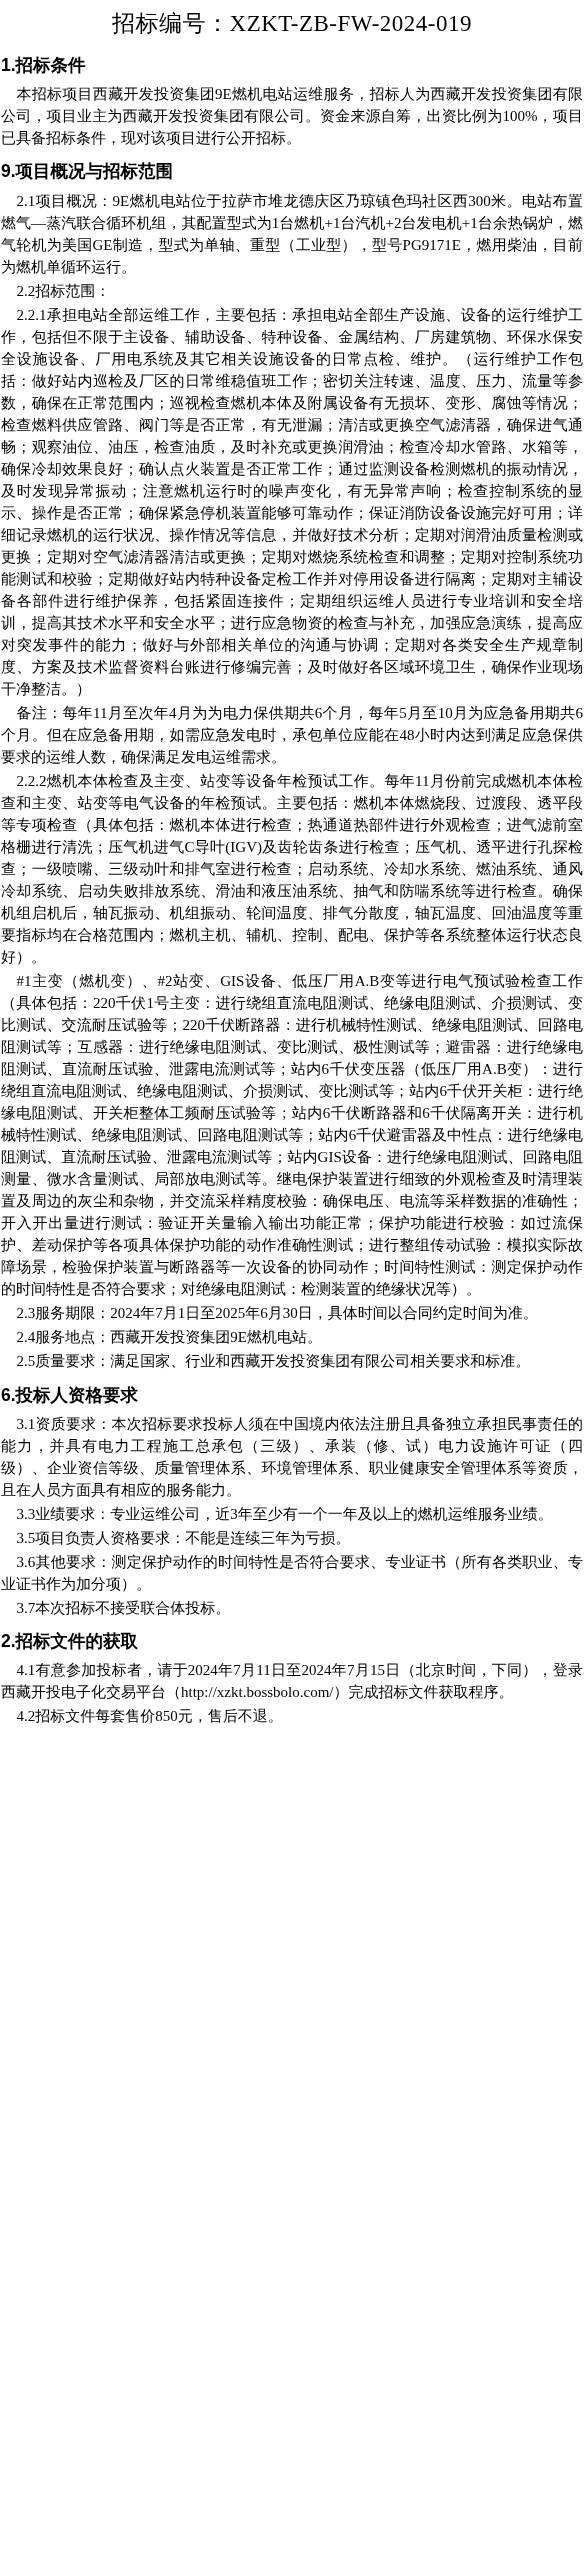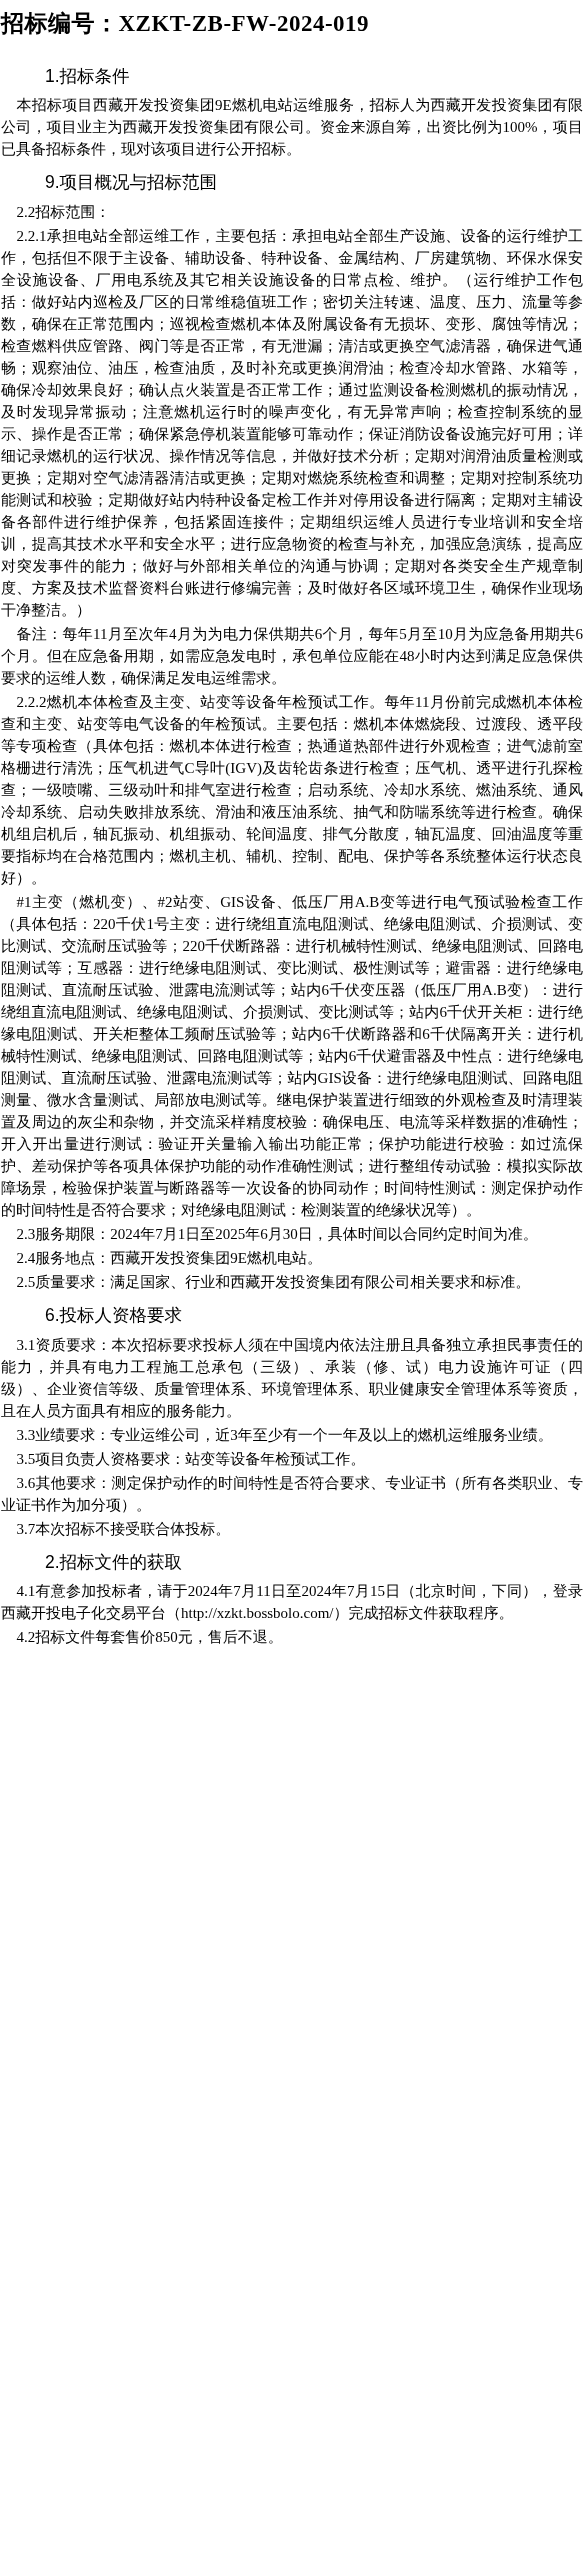--- a/index.html
+++ b/index.html
@@ -11,66 +11,66 @@
     font-family: "Liberation Serif", "DejaVu Serif", serif;
     overflow: hidden;
   }
   .doc {
     position: relative;
     width: 584px;
     padding: 7.2px 1px 0 1px;
     box-sizing: border-box;
   }
   .title {
-    text-align: left;
-    font-weight: bold;
+    text-align: center;
+    font-weight: normal;
     font-size: 23px;
     line-height: 33px;
-    margin-bottom: 21px;
+    margin-bottom: 10px;
     letter-spacing: 0.5px;
   }
   .blk { margin: 0; }
   .h {
     font-size: 17.5px;
-    font-weight: normal;
+    font-weight: bold;
     line-height: 30px;
     margin: 7.2px 0 3.1px 0;
     font-family: "Liberation Sans", "DejaVu Sans", sans-serif;
-    padding-left: 44px;
   }
   .p {
     font-size: 15px;
     line-height: 22px;
     text-align: justify;
     text-indent: 15.5px;
     margin: 2.1px 0;
   }
 </style>
 </head>
 <body>
 
 <div class="doc">
   <div class="title">招标编号：XZKT-ZB-FW-2024-019</div>
 
   <div>
       <div class="blk h">1.招标条件</div>
       <div class="blk p">本招标项目西藏开发投资集团9E燃机电站运维服务，招标人为西藏开发投资集团有限公司，项目业主为西藏开发投资集团有限公司。资金来源自筹，出资比例为100%，项目已具备招标条件，现对该项目进行公开招标。</div>
       <div class="blk h">9.项目概况与招标范围</div>
+      <div class="blk p">2.1项目概况：9E燃机电站位于拉萨市堆龙德庆区乃琼镇色玛社区西300米。电站布置燃气—蒸汽联合循环机组，其配置型式为1台燃机+1台汽机+2台发电机+1台余热锅炉，燃气轮机为美国GE制造，型式为单轴、重型（工业型），型号PG9171E，燃用柴油，目前为燃机单循环运行。</div>
       <div class="blk p">2.2招标范围：</div>
       <div class="blk p">2.2.1承担电站全部运维工作，主要包括：承担电站全部生产设施、设备的运行维护工作，包括但不限于主设备、辅助设备、特种设备、金属结构、厂房建筑物、环保水保安全设施设备、厂用电系统及其它相关设施设备的日常点检、维护。（运行维护工作包括：做好站内巡检及厂区的日常维稳值班工作；密切关注转速、温度、压力、流量等参数，确保在正常范围内；巡视检查燃机本体及附属设备有无损坏、变形、腐蚀等情况；检查燃料供应管路、阀门等是否正常，有无泄漏；清洁或更换空气滤清器，确保进气通畅；观察油位、油压，检查油质，及时补充或更换润滑油；检查冷却水管路、水箱等，确保冷却效果良好；确认点火装置是否正常工作；通过监测设备检测燃机的振动情况，及时发现异常振动；注意燃机运行时的噪声变化，有无异常声响；检查控制系统的显示、操作是否正常；确保紧急停机装置能够可靠动作；保证消防设备设施完好可用；详细记录燃机的运行状况、操作情况等信息，并做好技术分析；定期对润滑油质量检测或更换；定期对空气滤清器清洁或更换；定期对燃烧系统检查和调整；定期对控制系统功能测试和校验；定期做好站内特种设备定检工作并对停用设备进行隔离；定期对主辅设备各部件进行维护保养，包括紧固连接件；定期组织运维人员进行专业培训和安全培训，提高其技术水平和安全水平；进行应急物资的检查与补充，加强应急演练，提高应对突发事件的能力；做好与外部相关单位的沟通与协调；定期对各类安全生产规章制度、方案及技术监督资料台账进行修编完善；及时做好各区域环境卫生，确保作业现场干净整洁。）</div>
       <div class="blk p">备注：每年11月至次年4月为为电力保供期共6个月，每年5月至10月为应急备用期共6个月。但在应急备用期，如需应急发电时，承包单位应能在48小时内达到满足应急保供要求的运维人数，确保满足发电运维需求。</div>
       <div class="blk p">2.2.2燃机本体检查及主变、站变等设备年检预试工作。每年11月份前完成燃机本体检查和主变、站变等电气设备的年检预试。主要包括：燃机本体燃烧段、过渡段、透平段等专项检查（具体包括：燃机本体进行检查；热通道热部件进行外观检查；进气滤前室格栅进行清洗；压气机进气C导叶(IGV)及齿轮齿条进行检查；压气机、透平进行孔探检查；一级喷嘴、三级动叶和排气室进行检查；启动系统、冷却水系统、燃油系统、通风冷却系统、启动失败排放系统、滑油和液压油系统、抽气和防喘系统等进行检查。确保机组启机后，轴瓦振动、机组振动、轮间温度、排气分散度，轴瓦温度、回油温度等重要指标均在合格范围内；燃机主机、辅机、控制、配电、保护等各系统整体运行状态良好）。</div>
       <div class="blk p">#1主变（燃机变）、#2站变、GIS设备、低压厂用A.B变等进行电气预试验检查工作（具体包括：220千伏1号主变：进行绕组直流电阻测试、绝缘电阻测试、介损测试、变比测试、交流耐压试验等；220千伏断路器：进行机械特性测试、绝缘电阻测试、回路电阻测试等；互感器：进行绝缘电阻测试、变比测试、极性测试等；避雷器：进行绝缘电阻测试、直流耐压试验、泄露电流测试等；站内6千伏变压器（低压厂用A.B变）：进行绕组直流电阻测试、绝缘电阻测试、介损测试、变比测试等；站内6千伏开关柜：进行绝缘电阻测试、开关柜整体工频耐压试验等；站内6千伏断路器和6千伏隔离开关：进行机械特性测试、绝缘电阻测试、回路电阻测试等；站内6千伏避雷器及中性点：进行绝缘电阻测试、直流耐压试验、泄露电流测试等；站内GIS设备：进行绝缘电阻测试、回路电阻测量、微水含量测试、局部放电测试等。继电保护装置进行细致的外观检查及时清理装置及周边的灰尘和杂物，并交流采样精度校验：确保电压、电流等采样数据的准确性；开入开出量进行测试：验证开关量输入输出功能正常；保护功能进行校验：如过流保护、差动保护等各项具体保护功能的动作准确性测试；进行整组传动试验：模拟实际故障场景，检验保护装置与断路器等一次设备的协同动作；时间特性测试：测定保护动作的时间特性是否符合要求；对绝缘电阻测试：检测装置的绝缘状况等）。</div>
       <div class="blk p">2.3服务期限：2024年7月1日至2025年6月30日，具体时间以合同约定时间为准。</div>
       <div class="blk p">2.4服务地点：西藏开发投资集团9E燃机电站。</div>
       <div class="blk p">2.5质量要求：满足国家、行业和西藏开发投资集团有限公司相关要求和标准。</div>
       <div class="blk h">6.投标人资格要求</div>
       <div class="blk p">3.1资质要求：本次招标要求投标人须在中国境内依法注册且具备独立承担民事责任的能力，并具有电力工程施工总承包（三级）、承装（修、试）电力设施许可证（四级）、企业资信等级、质量管理体系、环境管理体系、职业健康安全管理体系等资质，且在人员方面具有相应的服务能力。</div>
       <div class="blk p">3.3业绩要求：专业运维公司，近3年至少有一个一年及以上的燃机运维服务业绩。</div>
-      <div class="blk p">3.5项目负责人资格要求：站变等设备年检预试工作。</div>
+      <div class="blk p">3.5项目负责人资格要求：不能是连续三年为亏损。</div>
       <div class="blk p">3.6其他要求：测定保护动作的时间特性是否符合要求、专业证书（所有各类职业、专业证书作为加分项）。</div>
       <div class="blk p">3.7本次招标不接受联合体投标。</div>
       <div class="blk h">2.招标文件的获取</div>
       <div class="blk p">4.1有意参加投标者，请于2024年7月11日至2024年7月15日（北京时间，下同），登录西藏开投电子化交易平台（http://xzkt.bossbolo.com/）完成招标文件获取程序。</div>
       <div class="blk p">4.2招标文件每套售价850元，售后不退。</div>
     </div>
 
 </div>
 
 

